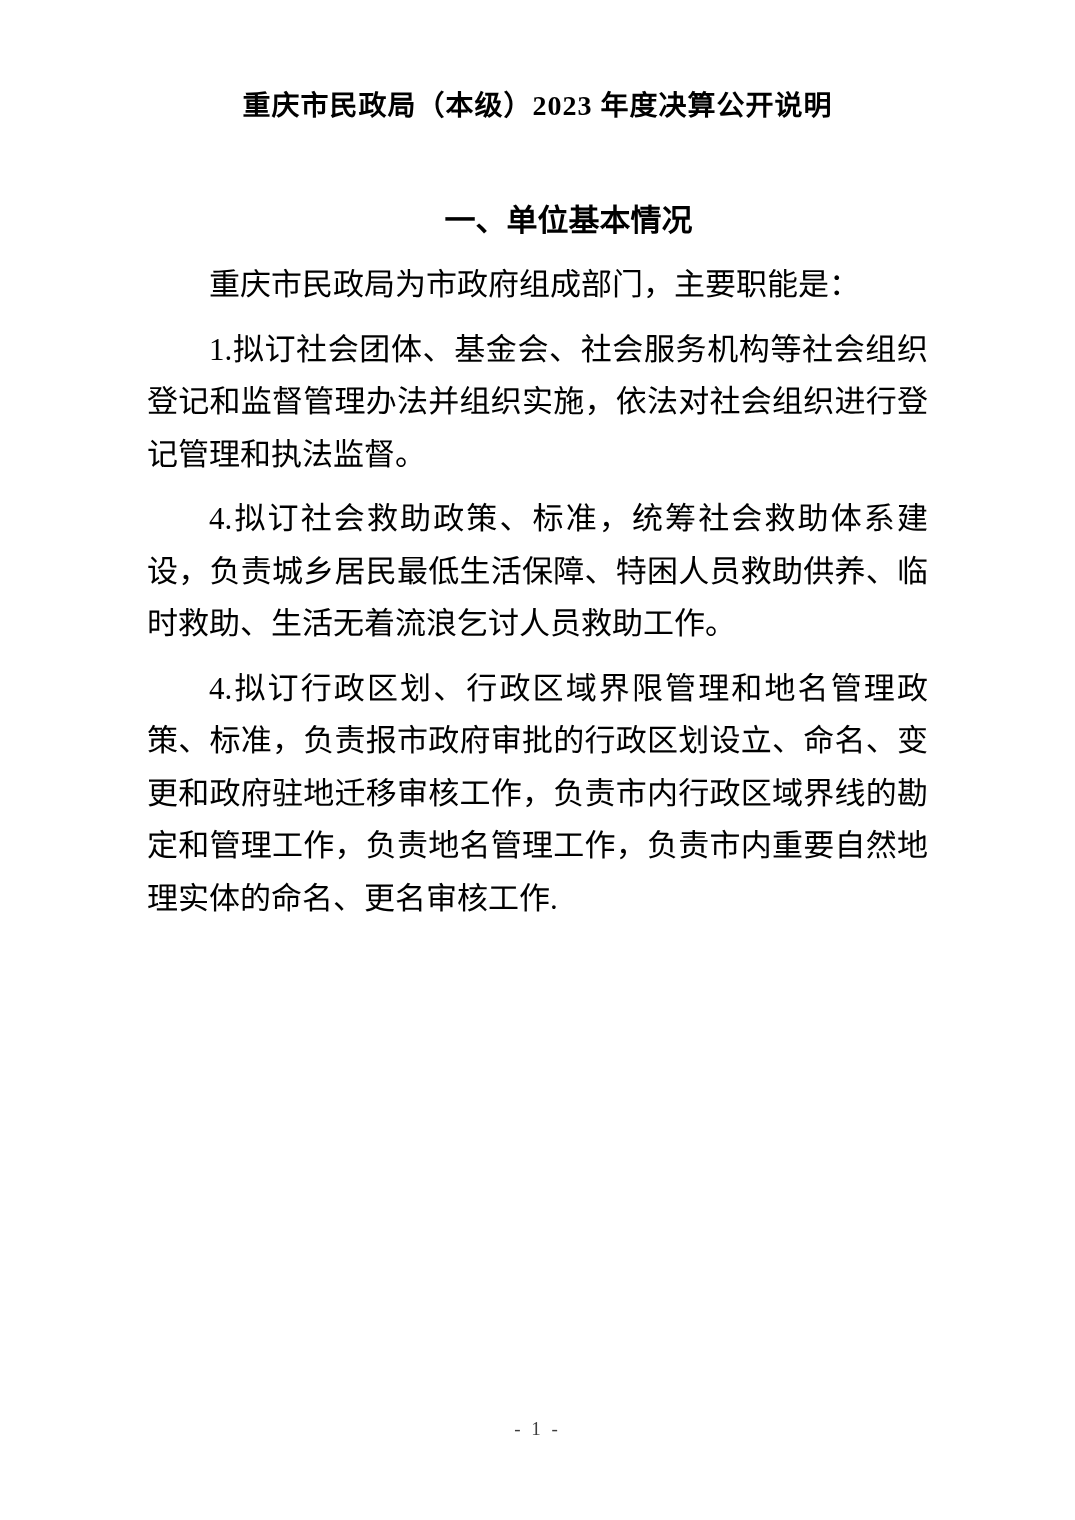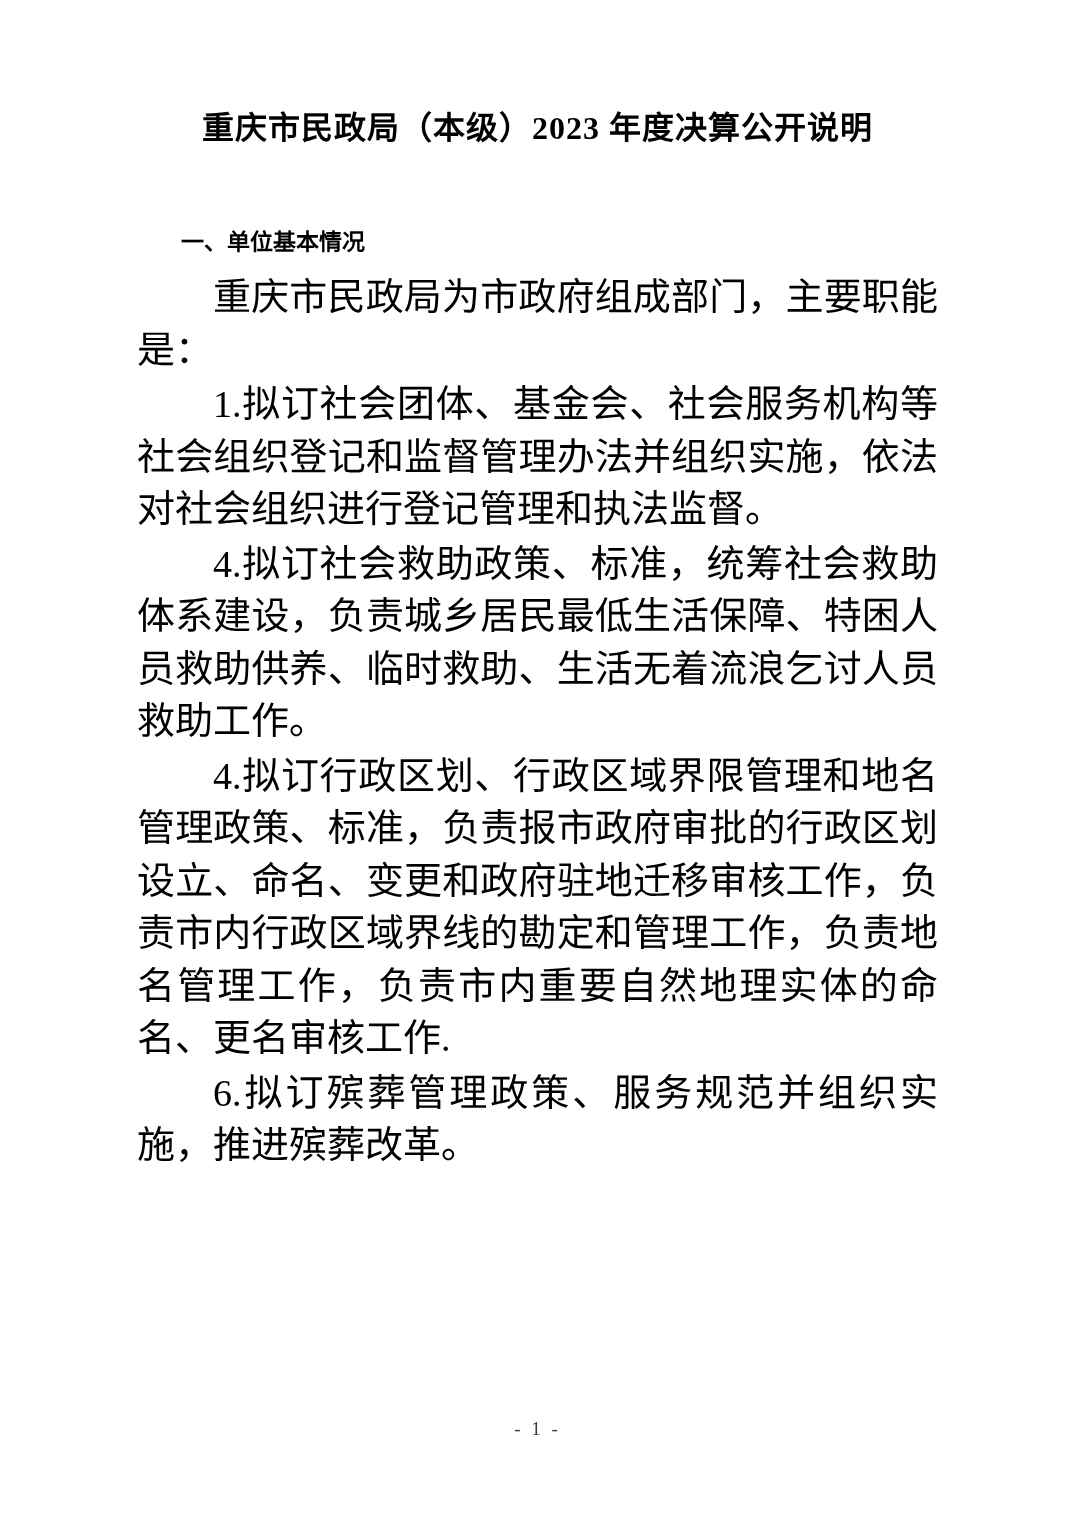--- a/index.html
+++ b/index.html
@@ -11,55 +11,56 @@
     position: relative;
     width: 1075px;
     height: 1520px;
     background: #ffffff;
     color: #1a1a1a;
     overflow: hidden;
     box-sizing: border-box;
   }
   .doc-title {
     margin: 0;
-    padding: 100px 70px 0 70px;
+    padding: 78px 70px 0 70px;
     text-align: center;
     font-family: "Liberation Serif", "DejaVu Serif", serif;
     font-weight: bold;
-    font-size: 32px;
+    font-size: 28px;
     line-height: 56px;
     letter-spacing: 1px;
     color: #000000;
   }
   .doc-body {
     margin: 0 135px;
   }
   .section-heading {
     margin: 60px 0 0 0;
     font-family: "Liberation Sans", "DejaVu Sans", sans-serif;
     font-weight: bold;
-    font-size: 23px;
+    font-size: 31px;
     line-height: 53px;
     text-indent: 2em;
     color: #000000;
+    text-align: center;
   }
   .subsection-heading {
     margin: 0;
     font-family: "Liberation Serif", "DejaVu Serif", serif;
     font-weight: normal;
     font-size: 31px;
     line-height: 53px;
     text-indent: 2em;
     letter-spacing: 2px;
     color: #000000;
   }
   .doc-body p {
-    margin: 2px;
+    margin: 12px;
     font-family: "Liberation Serif", "DejaVu Serif", serif;
-    font-size: 38px;
+    font-size: 31px;
     line-height: 52.5px;
     text-align: justify;
     text-justify: inter-ideograph;
     text-indent: 2em;
     color: #000000;
   }
   .page-footer {
     position: absolute;
     left: 0;
     bottom: 80px;
@@ -86,21 +87,20 @@
     <p>重庆市民政局为市政府组成部门，主要职能是：</p>
 
 
     <p>1.拟订社会团体、基金会、社会服务机构等社会组织登记和监督管理办法并组织实施，依法对社会组织进行登记管理和执法监督。</p>
 
     <p>4.拟订社会救助政策、标准，统筹社会救助体系建设，负责城乡居民最低生活保障、特困人员救助供养、临时救助、生活无着流浪乞讨人员救助工作。</p>
 
     <p>4.拟订行政区划、行政区域界限管理和地名管理政策、标准，负责报市政府审批的行政区划设立、命名、变更和政府驻地迁移审核工作，负责市内行政区域界线的勘定和管理工作，负责地名管理工作，负责市内重要自然地理实体的命名、更名审核工作.</p>
 
 
-    <p>6.拟订殡葬管理政策、服务规范并组织实施，推进殡葬改革。</p>
 
 
   </div>
 
   <div class="page-footer">
     <span>- 1 -</span>
   </div>
 
 </div>
 

